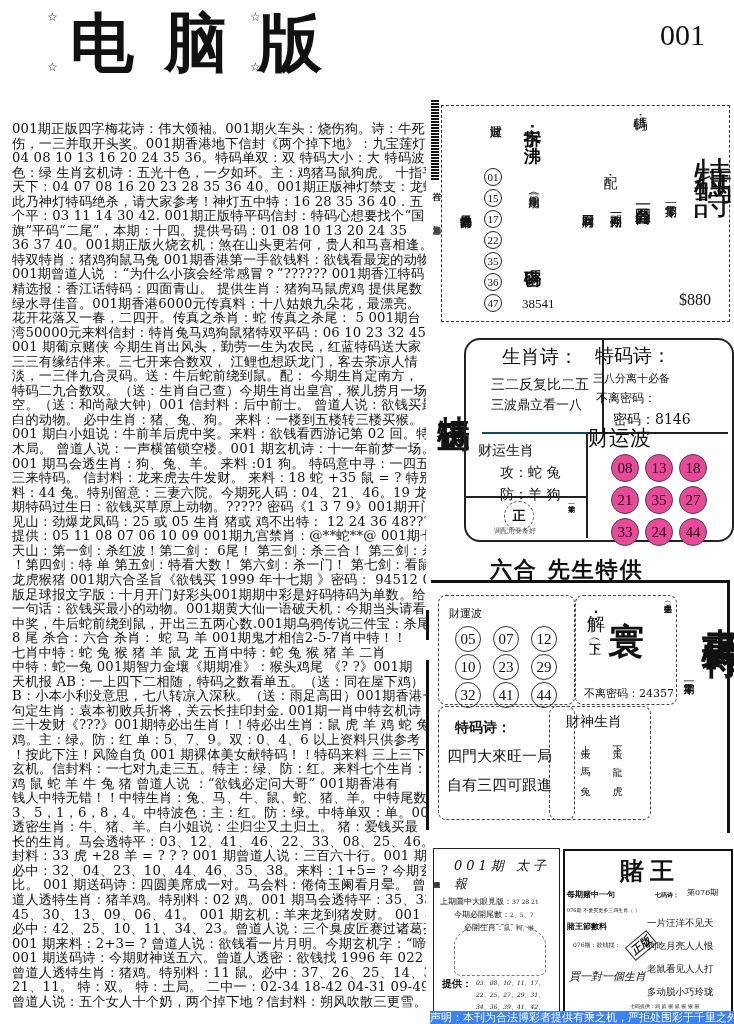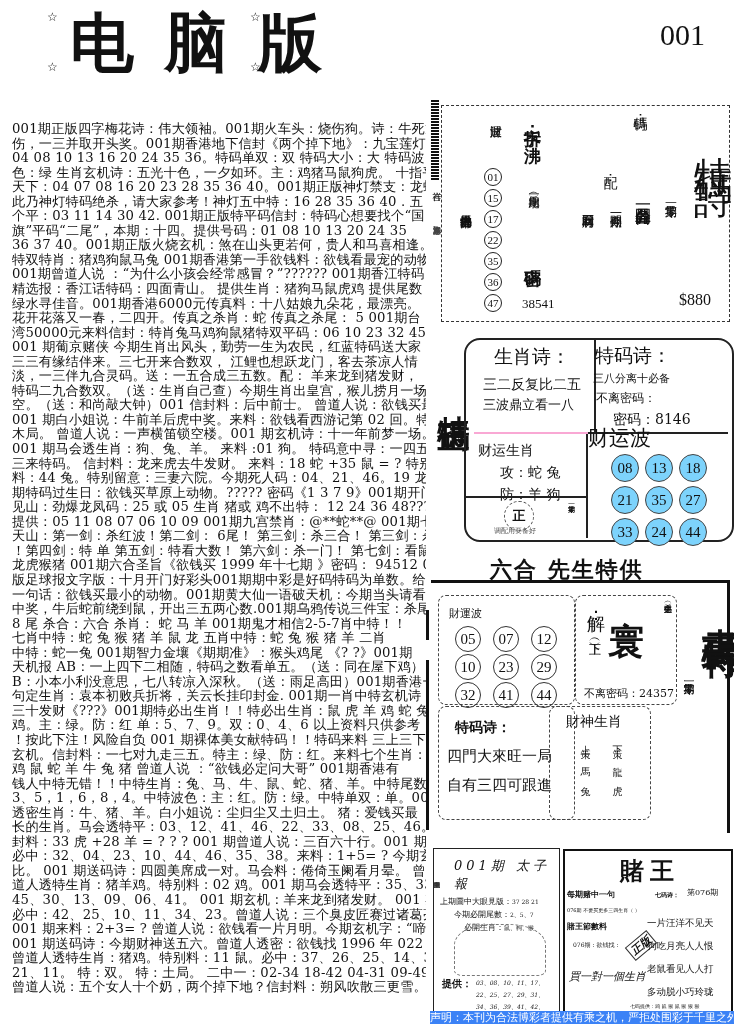--- a/index.html
+++ b/index.html
@@ -13,21 +13,21 @@
   .article{left:12px;top:122px;width:414px;font-size:13.2px;line-height:14.55px;text-align:justify;letter-spacing:0.2px;}
   .article p{margin:0;white-space:nowrap;overflow:hidden;}
   .vbar{position:absolute;background:#111;width:3px;}
   
   .box1{left:441px;top:105px;width:287px;height:215px;border:1px dashed #333;}
   .barcode{left:431px;top:100px;width:8px;height:80px;background:repeating-linear-gradient(0deg,#111 0 2px,#fff 2px 3px);}
   .vtext{writing-mode:vertical-rl;text-orientation:upright;position:absolute;}
   .circ{display:inline-block;border:1px solid #222;border-radius:50%;width:16px;height:16px;font-size:11px;line-height:16px;text-align:center;margin:1px 0;writing-mode:horizontal-tb;font-family:"Liberation Serif",serif;}
   
   .box2{left:464px;top:338px;width:266px;height:200px;border:2px solid #222;border-radius:16px;}
-  .ball{display:inline-block;width:26px;height:26px;border:1px solid #444;border-radius:50%;background:#7dd3fc;text-align:center;line-height:26px;font-size:15px;font-family:"Liberation Serif",serif;margin:2px 3px;}
+  .ball{display:inline-block;width:26px;height:26px;border:1px solid #444;border-radius:50%;background:#ec4899;text-align:center;line-height:26px;font-size:15px;font-family:"Liberation Serif",serif;margin:2px 3px;}
   
   .hdr3{left:490px;top:555px;font-size:22px;font-weight:bold;font-family:"DejaVu Sans",sans-serif;letter-spacing:2px;}
   .frame3{left:431px;top:580px;width:296px;height:250px;border-top:3px solid #111;border-right:3px solid #111;}
   .dbox{position:absolute;border:1px dashed #444;border-radius:8px;}
   .ball2{display:inline-block;width:24px;height:24px;border:1px solid #333;border-radius:50%;text-align:center;line-height:24px;font-size:15px;font-family:"Liberation Serif",serif;margin:1px 6px;}
   
   .box4{left:433px;top:848px;width:125px;height:168px;border:1px solid #222;}
   .box5{left:563px;top:849px;width:166px;height:166px;border:2px solid #111;}
   .footer{left:430px;top:1011px;width:304px;height:13px;background:#3b82f6;color:#fff;font-size:11px;line-height:13px;white-space:nowrap;overflow:hidden;font-family:"DejaVu Sans",sans-serif;}
 </style>
@@ -54,23 +54,24 @@
     <p>旗”平码“二尾”，本期：十四。提供号码：01 08 10 13 20 24 35</p>
     <p>36 37 40。001期正版火烧玄机：煞在山头更若何，贵人和马喜相逢。</p>
     <p>特双特肖：猪鸡狗鼠马兔 001期香港第一手欲钱料：欲钱看最宠的动物。</p>
     <p>001期曾道人说 ：“为什么小孩会经常感冒？”?????? 001期香江特码</p>
     <p>精选报：香江话特码：四面青山。 提供生肖：猪狗马鼠虎鸡 提供尾数：0</p>
     <p>绿水寻佳音。001期香港6000元传真料：十八姑娘九朵花，最漂亮。</p>
     <p>花开花落又一春，二四开。传真之杀肖：蛇 传真之杀尾： 5 001期台</p>
     <p>湾50000元来料信封：特肖兔马鸡狗鼠猪特双平码：06 10 23 32 45 47.</p>
     <p>001 期葡京赌侠 今期生肖出风头，勤劳一生为农民，红蓝特码送大家，</p>
     <p>三三有缘结伴来。三七开来合数双， 江鲤也想跃龙门，客去茶凉人情</p>
-    <p>淡，一三伴九合灵码。送：一五合成三五数。配： 羊来龙到猪发财，</p>
+    <p>淡，一三伴九合灵码。送：牛后蛇前绕到鼠。配： 今期生肖定南方，</p>
     <p>特码二九合数双。（送：生肖自己查）今期生肖出皇宫，猴儿捞月一场</p>
     <p>空。（送：和尚敲大钟）001 信封料：后中前士。 曾道人说：欲钱买最</p>
+    <p>白的动物。 必中生肖：猪、兔、狗。 来料：一楼到五楼转三楼买猴。</p>
     <p>001 期白小姐说：牛前羊后虎中奖。来料：欲钱看西游记第 02 回。特：</p>
     <p>木局。 曾道人说：一声横笛锁空楼。001 期玄机诗：十一年前梦一场。</p>
     <p>001 期马会透生肖：狗、兔、羊。 来料 :01 狗。 特码意中寻：一四五</p>
     <p>三来特码。 信封料：龙来虎去牛发财。 来料：18 蛇 +35 鼠 = ? 特别</p>
     <p>料：44 兔。特别留意：三妻六院。今期死人码：04、21、46。19 龙。</p>
     <p>期特码过生日：欲钱买草原上动物。????? 密码《1 3 7 9》001期开门</p>
     <p>见山：劲爆龙凤码：25 或 05 生肖 猪或 鸡不出特： 12 24 36 48????</p>
     <p>提供：05 11 08 07 06 10 09 001期九宫禁肖：@**蛇**@ 001期七剑下</p>
     <p>天山：第一剑：杀红波！第二剑： 6尾！ 第三剑：杀三合！ 第三剑：杀冯</p>
     <p>！第四剑：特 单 第五剑：特看大数！ 第六剑：杀一门！ 第七剑：看鼠</p>
@@ -125,21 +126,21 @@
   <div class="vtext" style="left:165px;top:100px;font-size:12px">一伴一八開今期</div>
   <div class="vtext" style="left:190px;top:0px;font-size:14px">特碼：</div>
   <div class="vtext" style="left:190px;top:90px;font-size:16px">一五分開各自昌</div>
   <div class="vtext" style="left:220px;top:90px;font-size:12px">第零零一期</div>
   <div class="vtext" style="left:245px;top:20px;font-size:38px;letter-spacing:12px">特碼詩</div>
   <div class="abs" style="left:237px;top:185px;font-size:16px;font-family:'Liberation Serif',serif">$880</div>
 </div>
 
 <div class="vtext" style="left:432px;top:390px;font-size:32px;font-weight:bold;font-family:'DejaVu Sans',sans-serif;letter-spacing:4px">特碼王</div>
 <div class="abs box2">
-  <div class="abs" style="left:8px;top:0;width:120px;height:92px;border-right:2px solid #222;border-bottom:2px solid #f9a8d4">
+  <div class="abs" style="left:16px;top:0;width:120px;height:92px;border-right:2px solid #222;border-bottom:2px solid #0c4a6e">
     <div style="font-size:19px;padding:4px 0 0 20px">生肖诗：</div>
     <div style="font-size:14px;padding:6px 4px 0 9px">三二反复比二五</div>
     <div style="font-size:13px;padding:2px 0 0 9px">三波鼎立看一八</div>
   </div>
   <div class="abs" style="left:122px;top:0;width:140px;height:92px;border-bottom:2px solid #222">
     <div style="font-size:19px;padding:3px 0 0 7px">特码诗：</div>
     <div style="font-size:11px;padding:2px 0 0 5px">三八分离十必备</div>
     <div style="font-size:12px;padding:4px 0 0 8px">不离密码：</div>
     <div style="font-size:14px;padding:4px 0 0 25px"><span>密码：</span><span>8146</span></div>
   </div>

